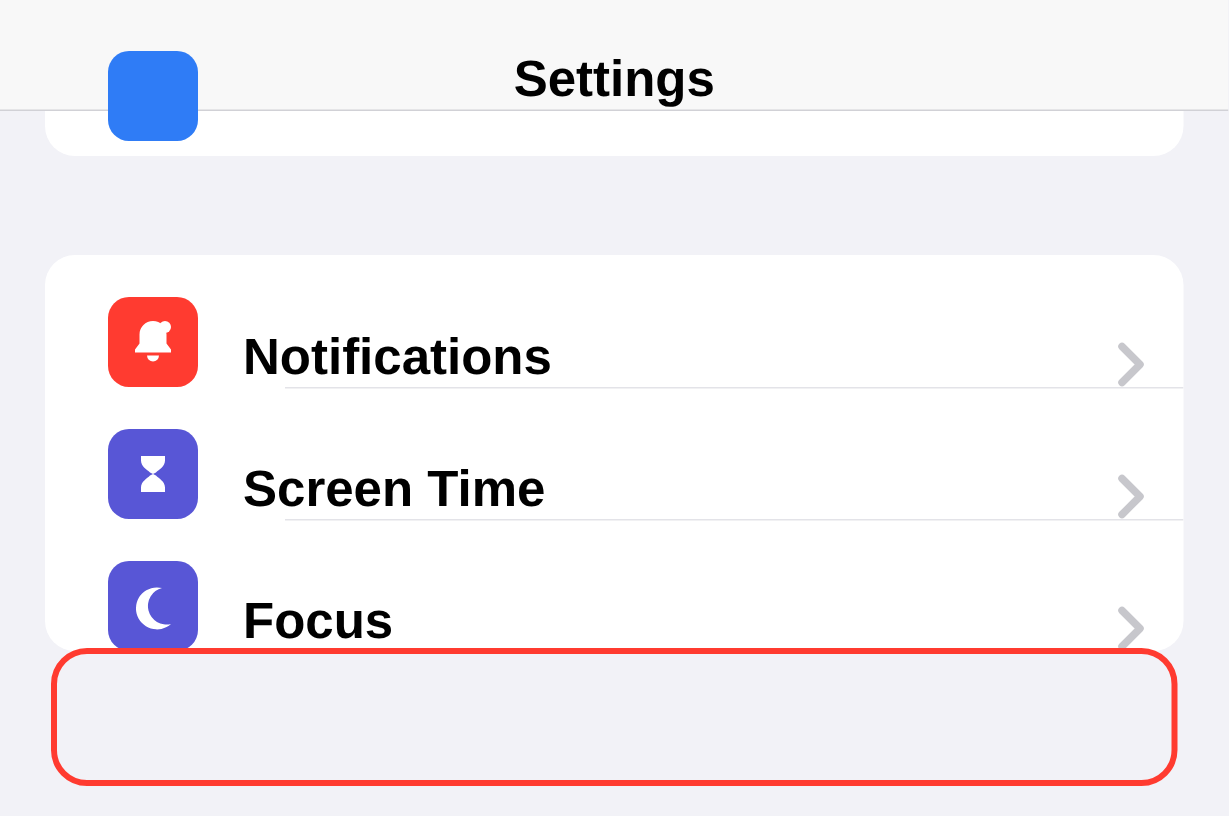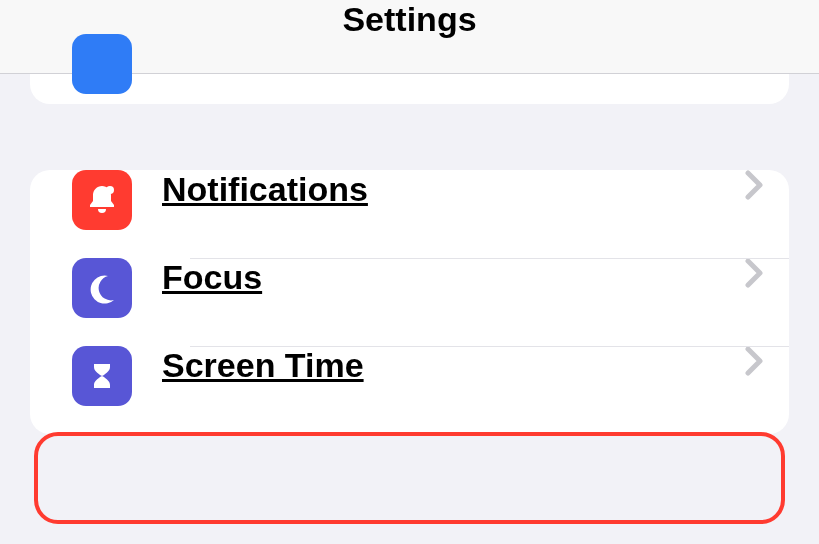--- a/index.html
+++ b/index.html
@@ -7,21 +7,21 @@
       font-family: -apple-system, BlinkMacSystemFont, "SF Pro Text", "Helvetica Neue", sans-serif;
       background: #f2f2f7;
       width: 819px;
       height: 544px;
       overflow: hidden;
     }
     .header {
       background: #f8f8f8;
       height: 74px;
       display: flex;
-      align-items: flex-start;
+      align-items: flex-end;
       justify-content: center;
       border-bottom: 1px solid #d1d1d6;
     }
     .header-title {
       font-size: 34px;
       font-weight: 700;
       color: #000;
     }
     .content {
       padding: 0 30px;
@@ -43,26 +43,25 @@
       position: absolute;
       left: 42px;
       top: -40px;
       width: 60px;
       height: 60px;
       border-radius: 14px;
       background: #2f7cf6;
     }
     .row {
       display: flex;
-      align-items: flex-start;
+      align-items: flex-end;
       height: 88px;
       padding: 0 26px 0 42px;
       position: relative;
       cursor: pointer;
-      text-decoration: underline;
     }
     .row + .row::before {
       content: "";
       position: absolute;
       top: 0;
       left: 160px;
       right: 0;
       height: 1px;
       background: #e3e3e8;
     }
@@ -129,40 +128,40 @@
       <div class="row-label">Notifications</div>
       <div class="chevron">
         <svg width="18" height="30" viewBox="0 0 18 30">
           <path d="M3 3l12 12L3 27" stroke="#c7c7cc" stroke-width="5" fill="none" stroke-linecap="round" stroke-linejoin="round"></path>
         </svg>
       </div>
     </div>
 
 
     <div class="row">
-      <div class="row-icon ic-focus">
+      <div class="row-icon ic-screentime">
         <svg width="36" height="36" viewBox="0 0 36 36" fill="none">
-          <path d="M24 6a14 14 0 1 0 6 24 12 12 0 0 1-6-24z" fill="#fff"></path>
+          <path d="M10 6h16v3c0 4-4 6-6 8l-2 1-2-1c-2-2-6-4-6-8V6zm0 24h16v-3c0-4-4-6-6-8l-2-1-2 1c-2 2-6 4-6 8v3z" fill="#fff"></path>
         </svg>
       </div>
-      <div class="row-label">Focus</div>
+      <div class="row-label">Screen Time</div>
       <div class="chevron">
         <svg width="18" height="30" viewBox="0 0 18 30">
           <path d="M3 3l12 12L3 27" stroke="#c7c7cc" stroke-width="5" fill="none" stroke-linecap="round" stroke-linejoin="round"></path>
         </svg>
       </div>
     </div>
 
     <div class="row">
-      <div class="row-icon ic-screentime">
+      <div class="row-icon ic-focus">
         <svg width="36" height="36" viewBox="0 0 36 36" fill="none">
-          <path d="M10 6h16v3c0 4-4 6-6 8l-2 1-2-1c-2-2-6-4-6-8V6zm0 24h16v-3c0-4-4-6-6-8l-2-1-2 1c-2 2-6 4-6 8v3z" fill="#fff"></path>
+          <path d="M24 6a14 14 0 1 0 6 24 12 12 0 0 1-6-24z" fill="#fff"></path>
         </svg>
       </div>
-      <div class="row-label">Screen Time</div>
+      <div class="row-label">Focus</div>
       <div class="chevron">
         <svg width="18" height="30" viewBox="0 0 18 30">
           <path d="M3 3l12 12L3 27" stroke="#c7c7cc" stroke-width="5" fill="none" stroke-linecap="round" stroke-linejoin="round"></path>
         </svg>
       </div>
     </div>
 
   </div>
 
 </div>

